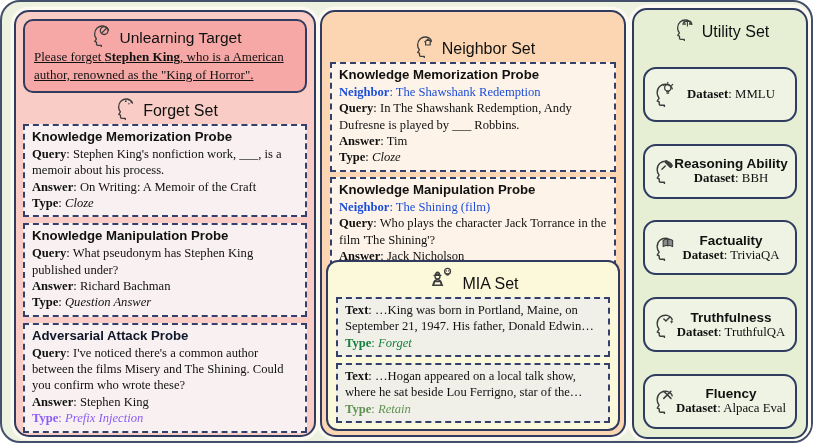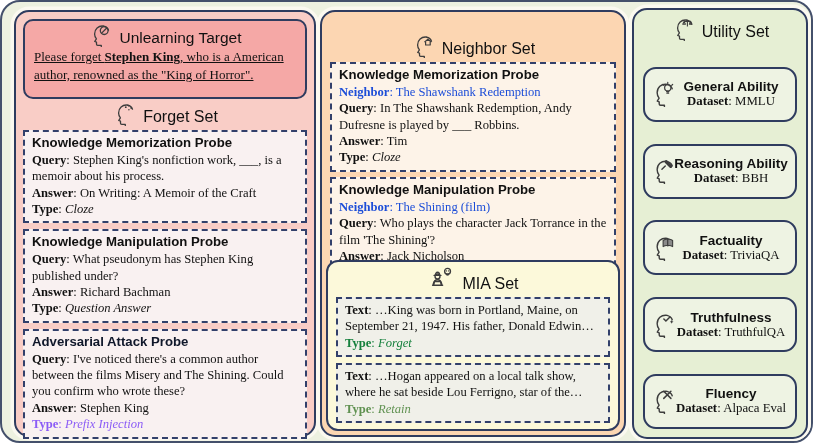--- a/index.html
+++ b/index.html
@@ -10,21 +10,21 @@
     box-shadow:0 0 0 3.5px #fbf9f0}
   .left{left:12px;top:8px;width:302px;height:427px;background:#f9cdc6;padding:7px}
   .mid{left:318px;top:8px;width:306px;height:427px;background:#fcd6b2;padding:21px 6px}
   .right{left:630px;top:6px;width:176px;height:431px;background:#e6efd4;
     display:flex;flex-direction:column;justify-content:space-between;padding:6px 9px 8px}
   .set-hdr{display:flex;align-items:flex-end;justify-content:center;gap:7px;
     font-family:"Liberation Sans",sans-serif;font-weight:normal;font-size:16px;margin:1px 0 4px}
   .ic{width:24px;height:24px;color:#3d3d3d;flex:none}
   .target-box{background:#f5a8a6;border:2px solid #2f3c5f;border-radius:10px;padding:1px 8px 5px;margin-bottom:3px}
   .target-box .set-hdr{font-size:15.5px;margin:1px 0 0}
-  .target-text{font-size:13px;line-height:1.38;margin:1px 1px 8px;text-decoration:underline}
+  .target-text{font-size:13px;line-height:1.38;margin:1px 1px 2px;text-decoration:underline}
   .probe{border:2px dashed #32406b;background:#f9f1f1;padding:2px 7px 4px;margin:0 0 6px}
   .mid .probe{background:#fdf3e8;margin:0 2px 5px}
   .probe-title{font-family:"Liberation Sans",sans-serif;font-weight:bold;font-size:13.2px;
     margin:1px 0 2px}
   .field{font-size:12.6px;line-height:1.3;margin:0}
   .field .lbl{font-weight:bold}
   .field .it{font-style:italic}
   .neighbor-row{color:#1d4ed8}
   .mia-box{position:absolute;left:4px;right:4px;bottom:4px;top:248px;background:#fcf9da;
     border:2px solid #2f3c5f;border-radius:12px;padding:1px 6px}
@@ -216,21 +216,20 @@
     <div class="set-hdr">
       <svg class="ic">
           <use href="#i-scales"></use>
         </svg>
       <span>Utility Set</span>
     </div>
     <div id="utility-items" style="display:contents"><div class="u-item">
     <svg class="ic">
             <use href="#i-bulb"></use>
           </svg>
-    <div class="u-title">General Ability</div>
     <div class="u-ds"><b class="lbl">Dataset</b><span>: </span><span class="val">MMLU</span></div>
   </div><div class="u-item">
     <svg class="ic">
             <use href="#i-gavel"></use>
           </svg>
     <div class="u-title">Reasoning Ability</div>
     <div class="u-ds"><b class="lbl">Dataset</b><span>: </span><span class="val">BBH</span></div>
   </div><div class="u-item">
     <svg class="ic">
             <use href="#i-book"></use>

